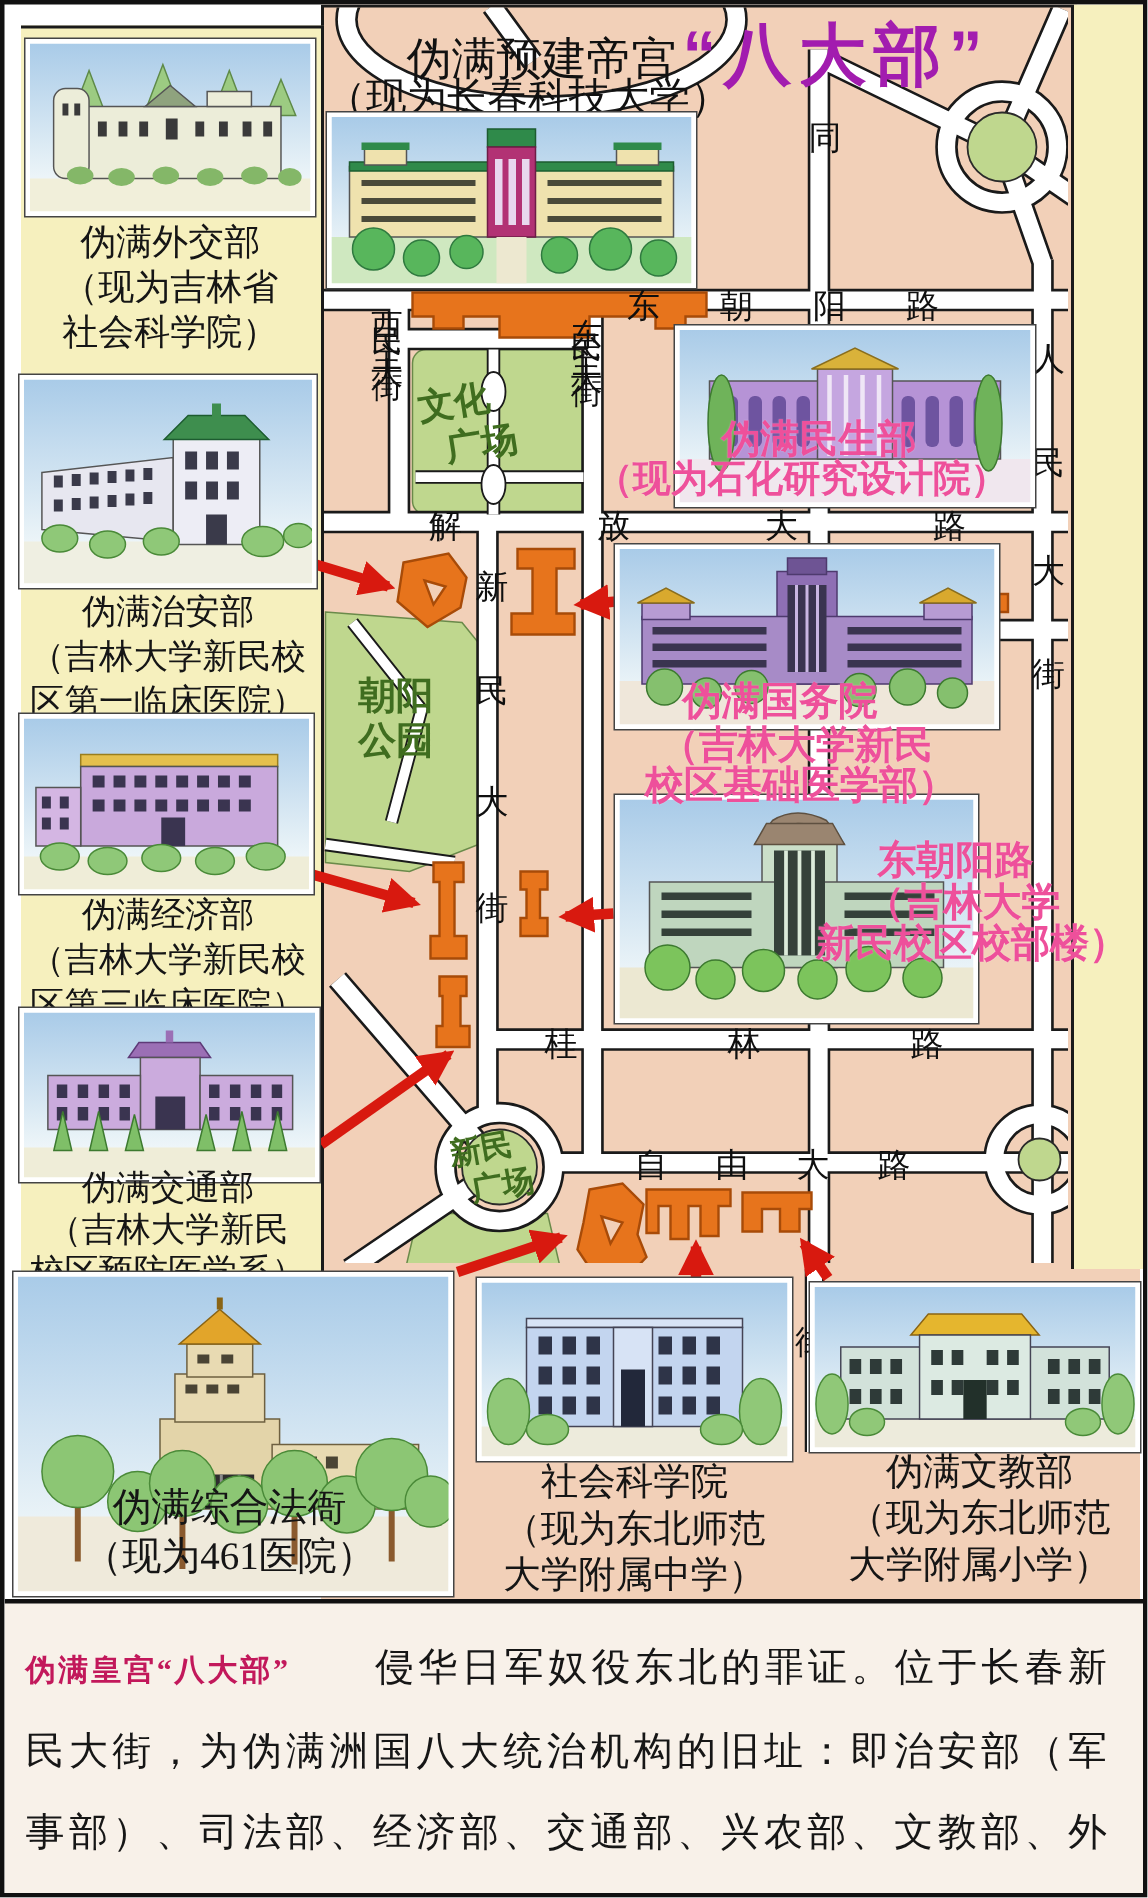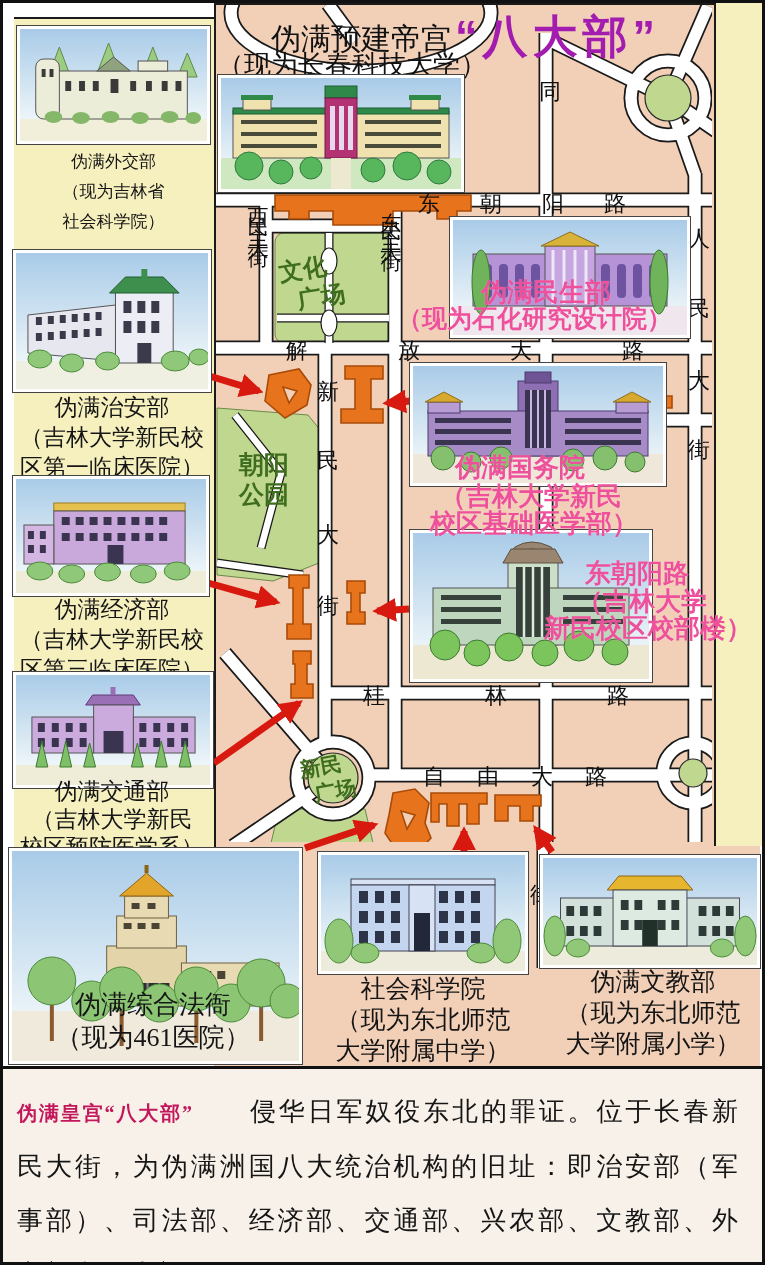--- a/index.html
+++ b/index.html
@@ -9,21 +9,21 @@
   .abs{position:absolute;}
   
   .map-bg{background:#F2D0B8;border:2px solid #1a1a1a;}
   .map-bg-bottom{background:#F2D0B8;}
   .side-bg{background:#F6F0BE;border-top:2px solid #1a1a1a;border-right:2px solid #1a1a1a;}
   .yellow-strip{background:#F6F0BE;border-left:2px solid #1a1a1a;}
   
   .frame{box-shadow:0 0 0 3px #ffffff,0 0 0 4px #444;background:#fff;}
   .illus{display:block;width:100%;height:100%;}
   
-  .cap{color:#151515;text-align:center;line-height:30px;font-size:17px;letter-spacing:0;}
+  .cap{color:#151515;text-align:center;line-height:30px;font-size:24px;letter-spacing:0;}
   .cap div{white-space:nowrap;}
   .street-h{color:#0f0f0f;font-size:22px;white-space:nowrap;}
   .street-v{color:#0f0f0f;font-size:22px;writing-mode:vertical-rl;text-orientation:upright;white-space:nowrap;}
   .park-label{color:#3F6D1F;font-weight:bold;font-size:24px;line-height:30px;white-space:nowrap;
               font-family:"Liberation Sans","DejaVu Sans",sans-serif;}
   .pink{color:#EE509B;font-size:26px;font-weight:bold;white-space:nowrap;
         text-shadow:0 0 1px rgba(255,255,255,.4);}
   .map-title1{font-size:30px;color:#111;white-space:nowrap;}
   .map-title2{font-size:27px;color:#111;white-space:nowrap;}
   .big-title{font-size:45px;font-weight:bold;color:#a21caf;letter-spacing:5px;white-space:nowrap;

